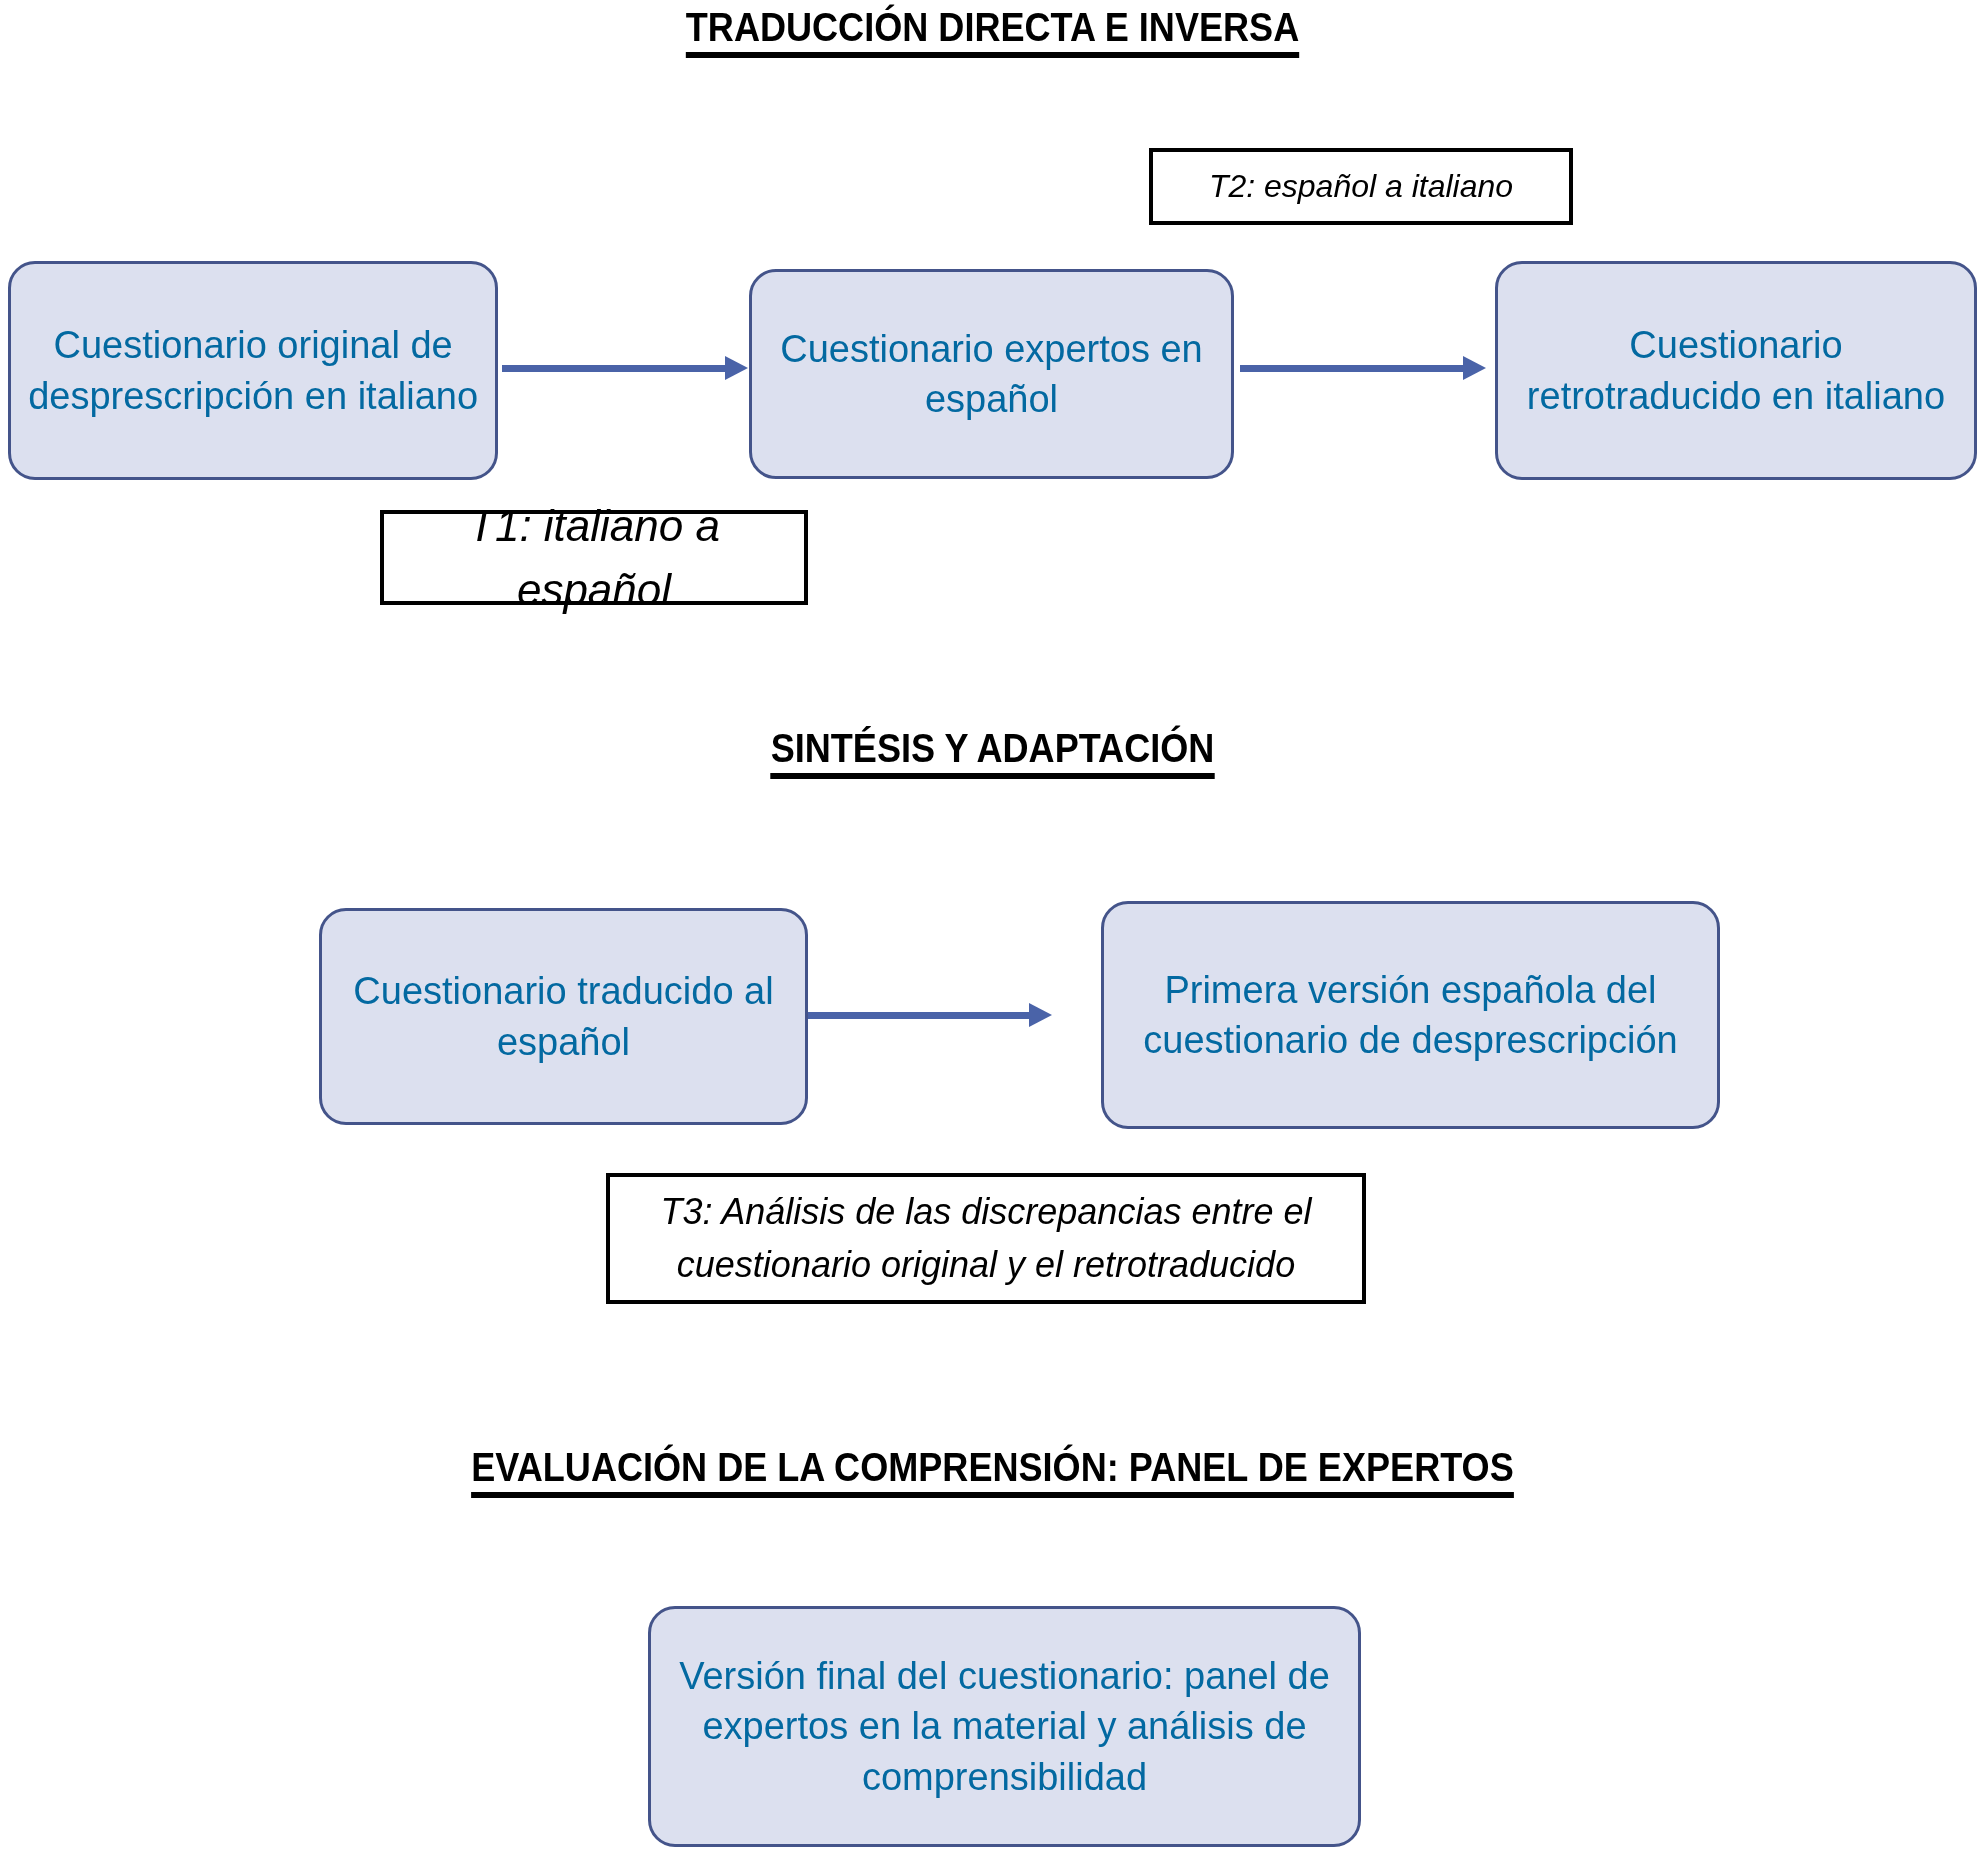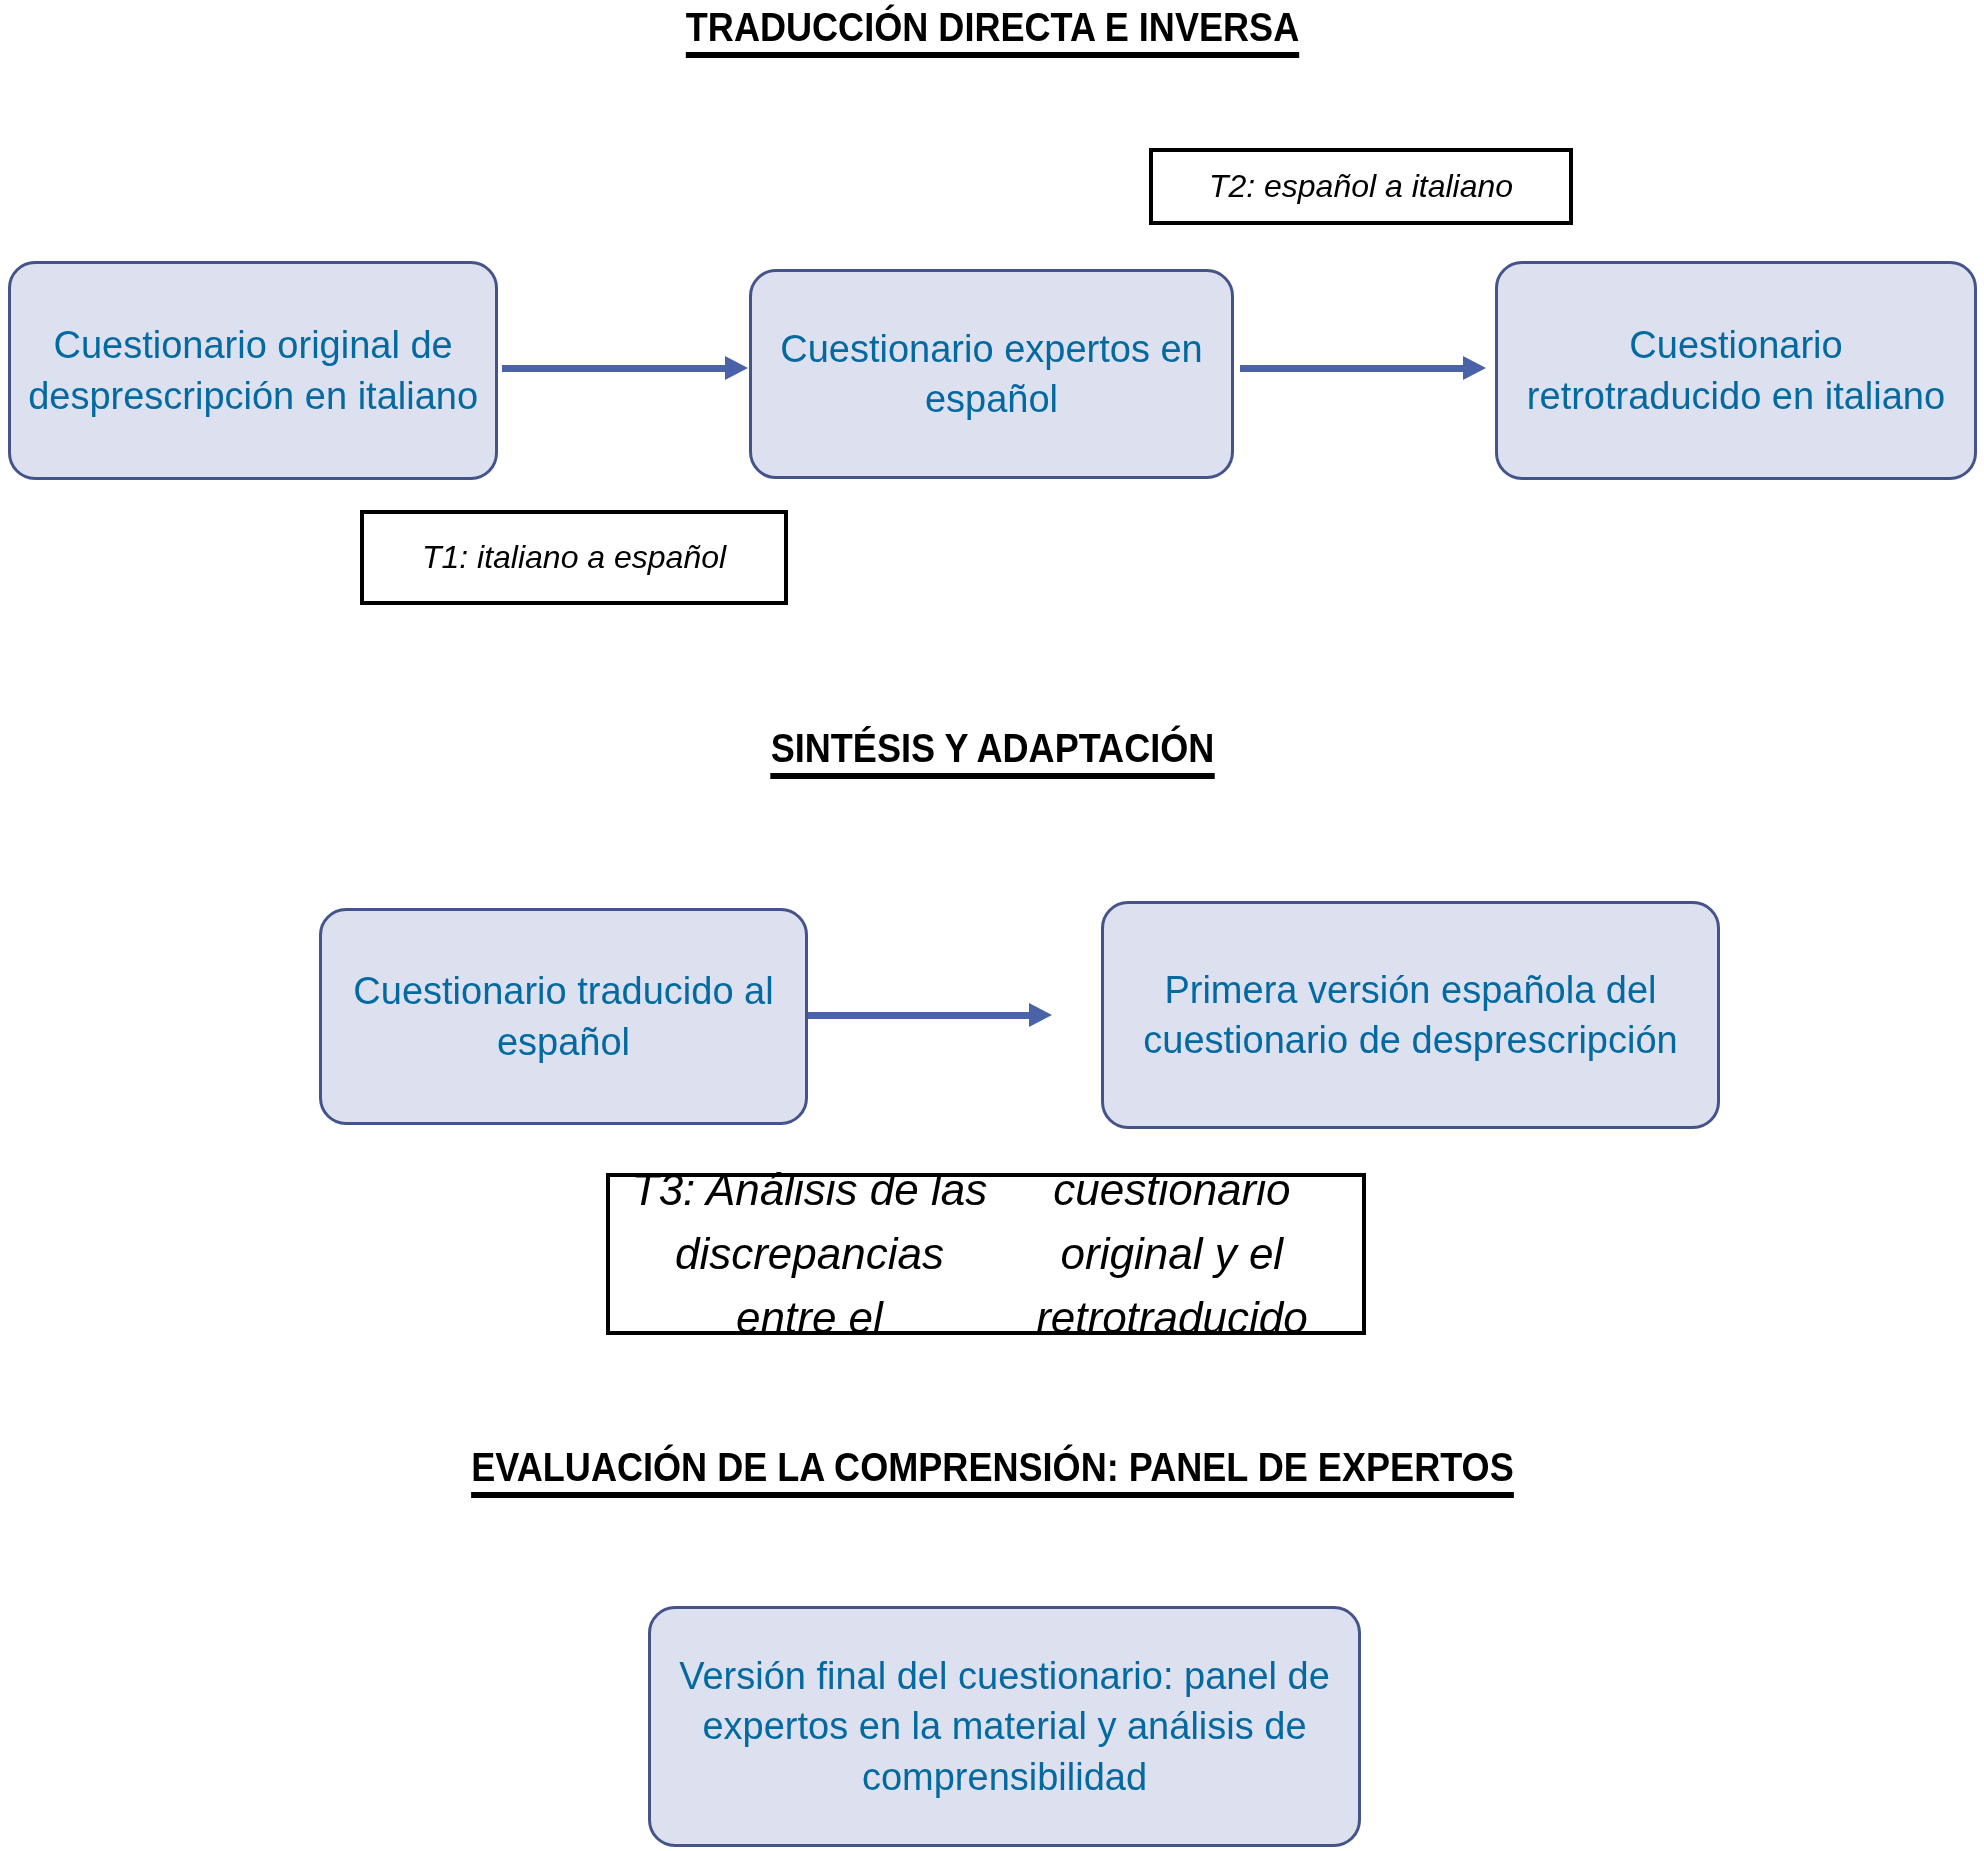--- a/index.html
+++ b/index.html
@@ -118,42 +118,42 @@
 
   <div class="arrow" style="left:1240px; top:365px; width:246px;">
     <div class="shaft" style="width:224px;"></div>
     <div class="head" style="left:223px;"></div>
   </div>
 
   <div class="process-box" style="left:1495px; top:261px; width:482px; height:219px; font-size:38px;">
     <span>Cuestionario retrotraducido en italiano</span>
   </div>
 
-  <div class="note-box" style="left:360px; top:510px; width:428px; height:95px; font-size:32px;">
+  <div class="note-box" style="left:380px; top:510px; width:428px; height:95px; font-size:44px;">
     <span>T1: italiano a español</span>
   </div>
 
   <div class="section-heading" style="left:0; top:725px; width:1985px; font-size:41px;">
     <span class="heading-text">SINTÉSIS Y ADAPTACIÓN</span>
   </div>
 
   <div class="process-box" style="left:319px; top:908px; width:489px; height:217px; font-size:38px;justify-content:flex-end;">
     <span>Cuestionario traducido al español</span>
   </div>
 
   <div class="arrow" style="left:808px; top:1012px; width:244px;">
     <div class="shaft" style="width:223px;"></div>
     <div class="head" style="left:221px;"></div>
   </div>
 
   <div class="process-box" style="left:1101px; top:901px; width:619px; height:228px; font-size:38px;">
     <span>Primera versión española del cuestionario de desprescripción</span>
   </div>
 
-  <div class="note-box" style="left:606px; top:1173px; width:760px; height:162px; font-size:44px; ">
+  <div class="note-box" style="left:606px; top:1173px; width:760px; height:131px; font-size:36px; flex-direction:column;">
     <span>T3: Análisis de las discrepancias entre el</span>
     <span>cuestionario original y el retrotraducido</span>
   </div>
 
   <div class="section-heading" style="left:0; top:1444px; width:1985px; font-size:41px;">
     <span class="heading-text">EVALUACIÓN DE LA COMPRENSIÓN: PANEL DE EXPERTOS</span>
   </div>
 
   <div class="process-box" style="left:648px; top:1598px; width:713px; height:241px; font-size:38px;margin-top:8px;">
     <span>Versión final del cuestionario: panel de expertos en la material y análisis de comprensibilidad</span>

